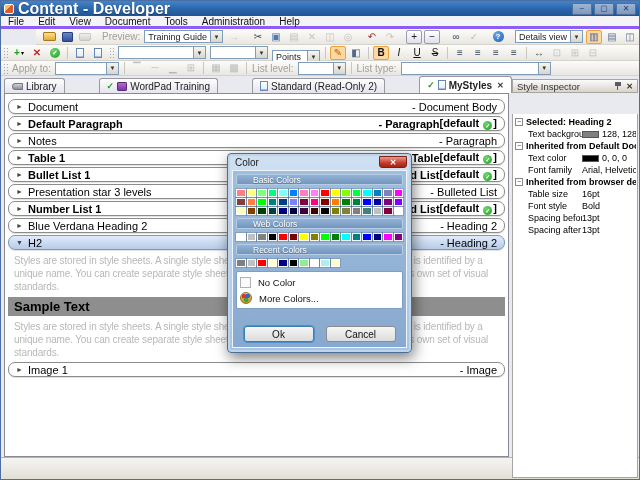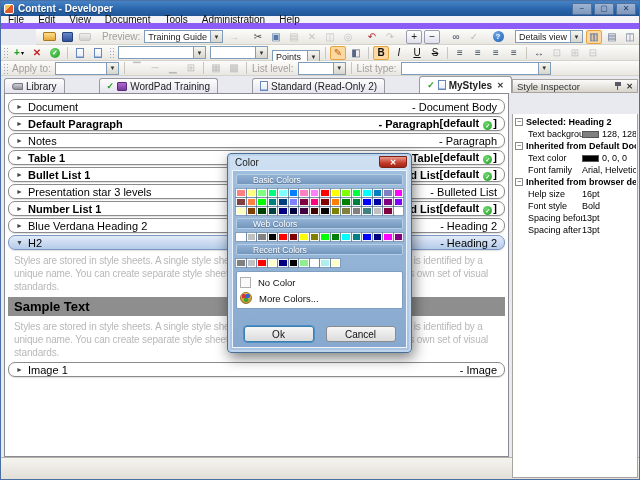--- a/index.html
+++ b/index.html
@@ -5,29 +5,29 @@
   * { box-sizing: border-box; margin: 0; padding: 0; }
   html,body { width:640px; height:480px; }
   body { font-family:"Liberation Sans", sans-serif; }
   #app { position:relative; width:640px; height:480px; background:#e8eaf0; border:1px solid #4a6fa5; overflow:hidden; }
 
   
   .titlebar { position:absolute; left:0; top:0; width:100%; height:15px;
     background:linear-gradient(#4583c6,#2a65ab 55%,#1f5596); display:flex; align-items:center; }
   .app-icon { width:10px; height:10px; margin:0 4px 0 3px; border-radius:2px;
     background:linear-gradient(135deg,#f6c35a 0 40%,#e05a2b 40%); border:1px solid #fff; }
-  .title-text { color:#fff; font-size:10px; font-weight:bold; text-shadow:0 1px 1px rgba(0,0,0,.4); }
+  .title-text { color:#fff; font-size:16px; font-weight:bold; text-shadow:0 1px 1px rgba(0,0,0,.4); }
   .win-controls { margin-left:auto; display:flex; gap:2px; margin-right:3px; }
   .winbtn { width:20px; height:12px; display:flex; align-items:center; justify-content:center;
     background:linear-gradient(#9db4d4,#7e98bd); border:1px solid #51719c; border-radius:1px;
     color:#1d3least; color:#1e3a5f; font-size:8px; line-height:1; }
 
   
   .menubar { position:absolute; left:0; top:15px; width:100%; height:13px; background:#f4f3f8;
-    border-bottom:6px solid #8b5cf6; display:flex; align-items:center; font-size:10px; color:#111; }
+    border-bottom:3px solid #8b5cf6; display:flex; align-items:center; font-size:10px; color:#111; }
   .menu-item { padding:0 7px; height:100%; display:flex; align-items:center; }
 
   
   .toolbar { position:absolute; left:0; width:100%; display:flex; align-items:center;
     background:linear-gradient(#fcfcfa,#e9e7e1); border-bottom:1px solid #d6d3cc; font-size:10px; }
   #tb1 { top:28px; height:16px;margin-left:35px; }
   #tb2 { top:44px; height:16px; }
   #tb3 { top:60px; height:15px; }
   .grip { width:5px; height:11px; margin:0 2px;
     background-image:radial-gradient(#a8a5bb 36%, transparent 42%); background-size:3px 3px; }
@@ -489,21 +489,21 @@
         </div>
         <div class="iprop">
           <span class="iname">Font family</span>
           <span class="ivalue">Arial, Helvetica, ...</span>
         </div>
         <div class="igroup-h">
           <span class="ibox">−</span>
           <span>Inherited from browser defaults</span>
         </div>
         <div class="iprop">
-          <span class="iname">Help size</span>
+          <span class="iname">Table size</span>
           <span class="ivalue">16pt</span>
         </div>
         <div class="iprop">
           <span class="iname">Font style</span>
           <span class="ivalue">Bold</span>
         </div>
         <div class="iprop">
           <span class="iname">Spacing before</span>
           <span class="ivalue">13pt</span>
         </div>

